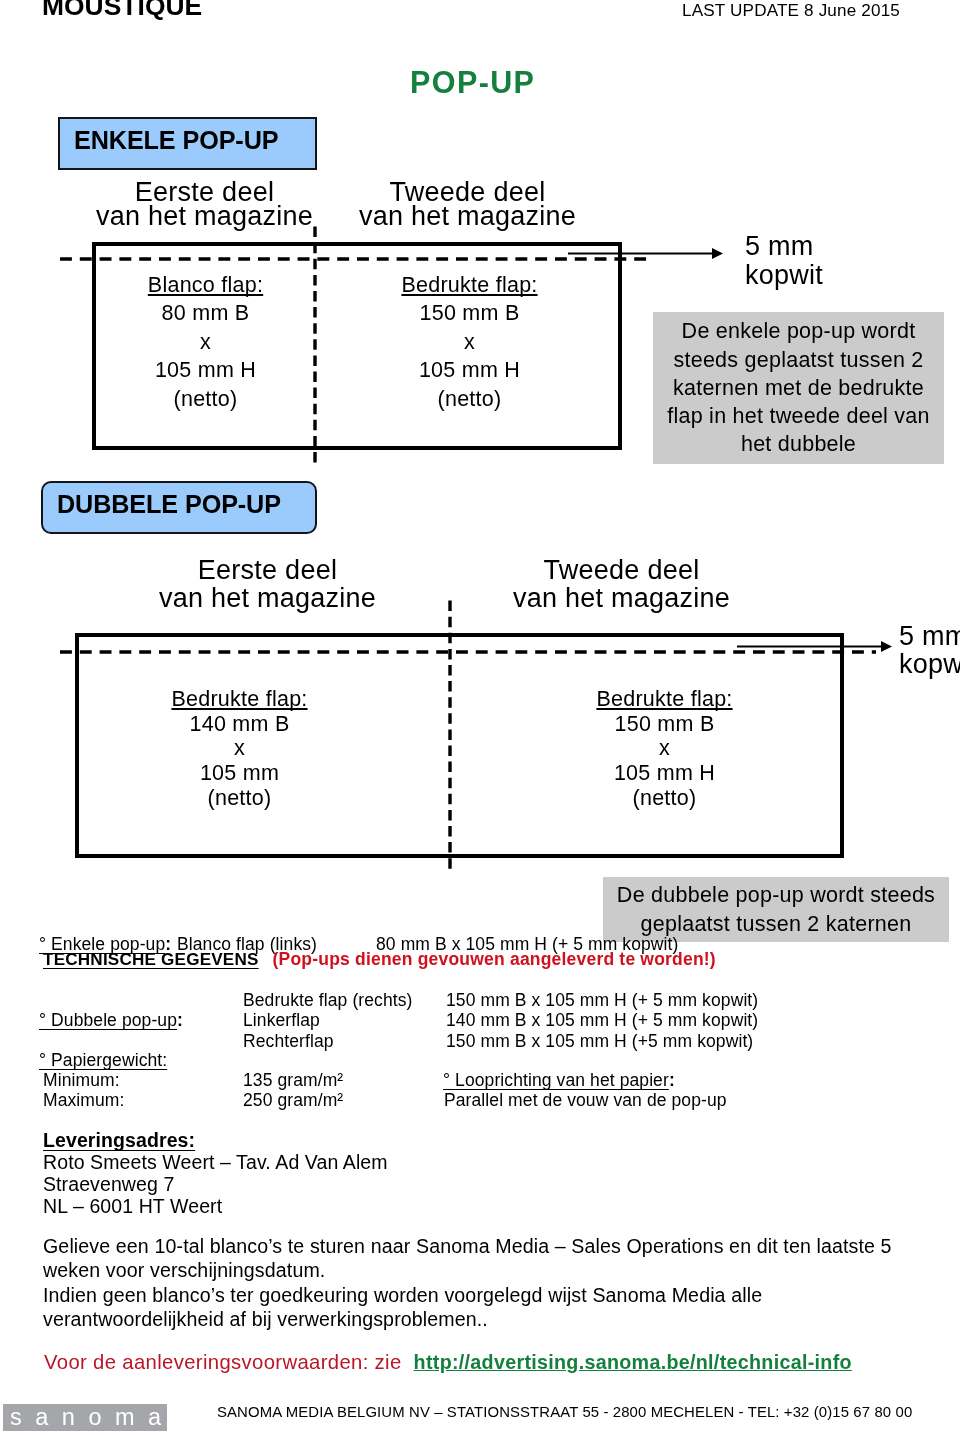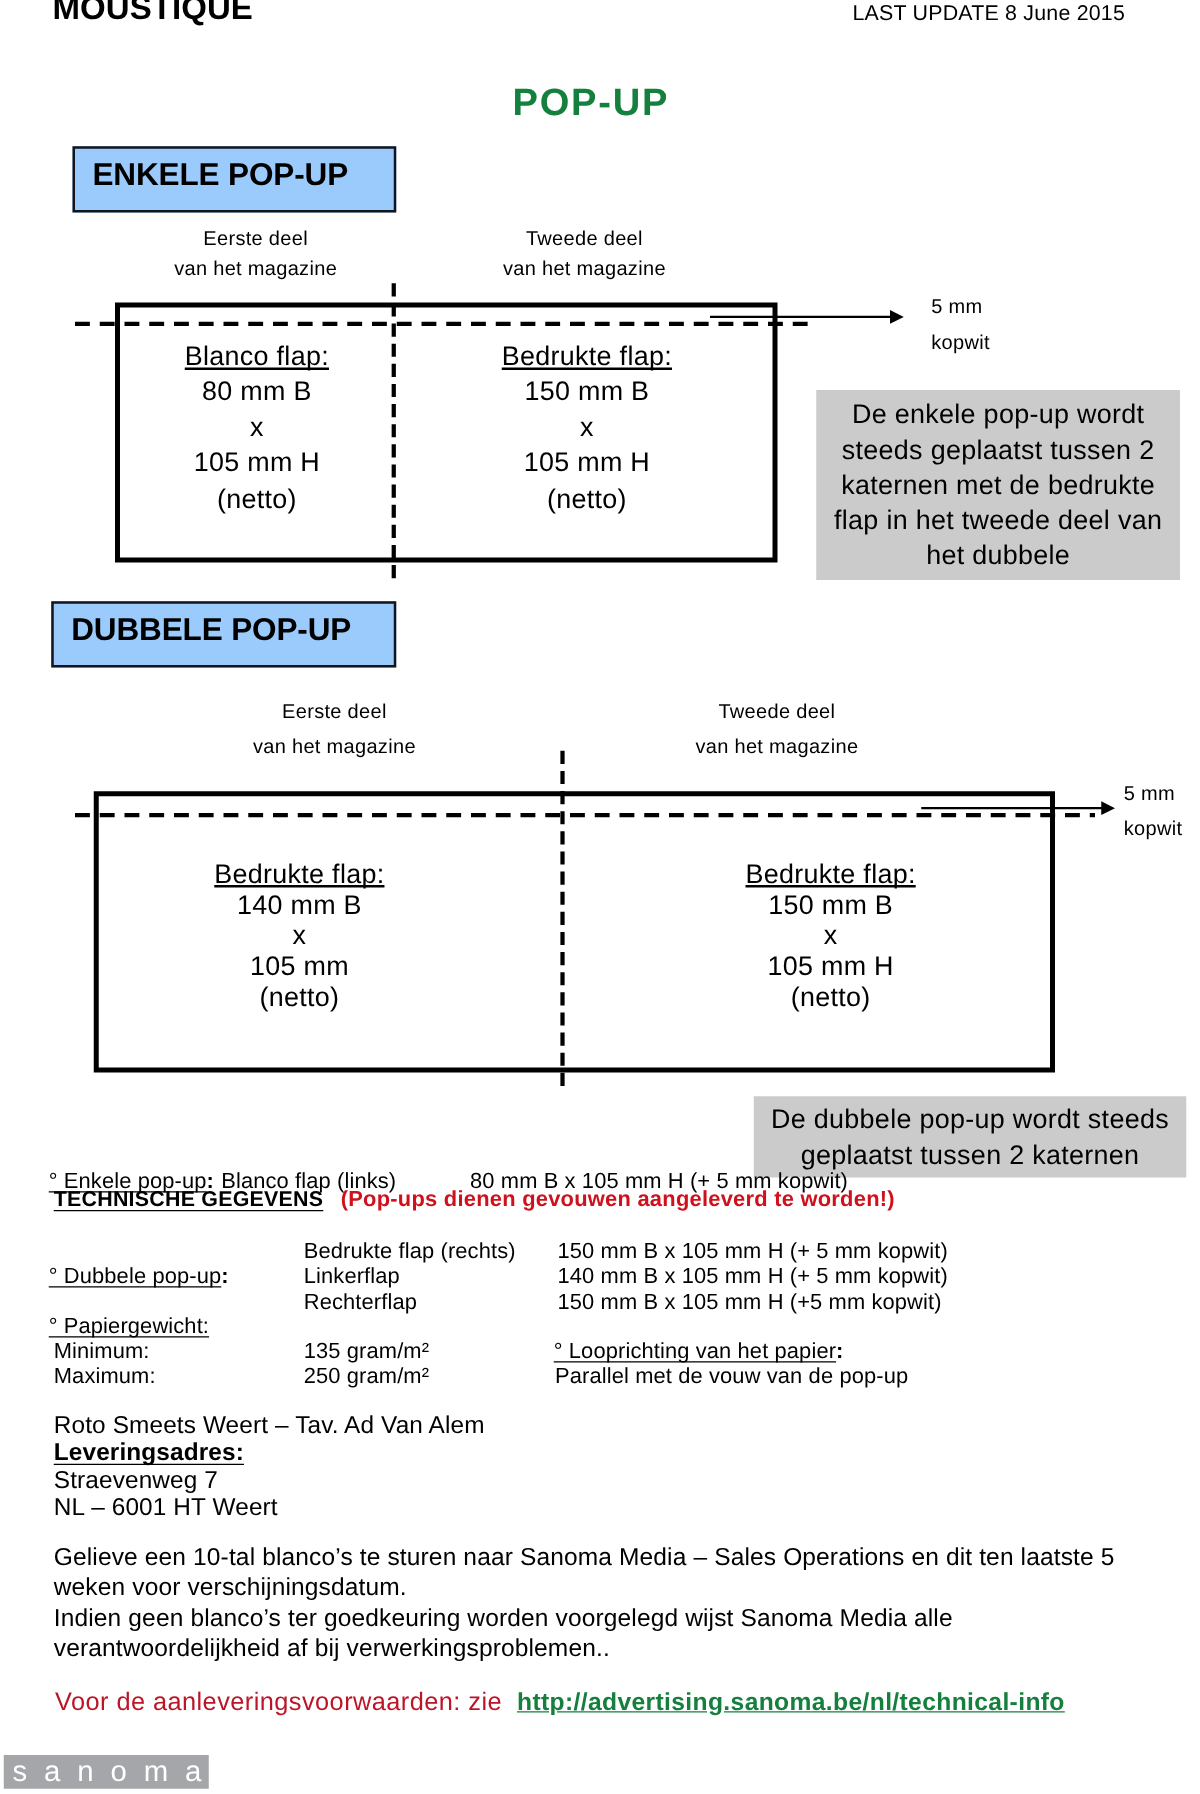--- a/index.html
+++ b/index.html
@@ -4,21 +4,21 @@
 <style>
 html,body{margin:0;padding:0;}
 body{-webkit-font-smoothing:antialiased;width:960px;height:1435px;background:#ffffff;font-family:"Liberation Sans",sans-serif;position:relative;overflow:hidden;color:#000;}
 .abs{position:absolute;}
 #doc{position:absolute;left:0;top:0;width:960px;height:1435px;}
 .hdr-title{left:42px;top:-9px;font-size:26.4px;font-weight:bold;letter-spacing:0.05px;}
 .hdr-date{left:682px;top:1px;font-size:17.1px;letter-spacing:0.17px;}
 .popup-title{left:0;top:65px;width:944px;text-align:center;font-size:30.5px;font-weight:bold;color:#15803d;letter-spacing:1.4px;text-indent:1.4px;}
 .bluebox{background:#9acbfc;border:2.5px solid #13151d;box-sizing:border-box;display:flex;align-items:center;}
 .bluebox span{font-size:25.2px;font-weight:bold;padding-left:14px;letter-spacing:-0.1px;position:relative;top:-3px;}
-.caption{font-size:16px;text-align:center;line-height:24.4px;letter-spacing:0.25px;}
+.caption{font-size:27px;text-align:center;line-height:24.4px;letter-spacing:0.25px;}
 .framebox{border:4px solid #000;box-sizing:border-box;}
 
 .flaptxt{font-size:21.5px;text-align:center;line-height:28.4px;letter-spacing:0.25px;}
 .flaptxt u{text-decoration:underline;text-decoration-skip-ink:none;text-underline-offset:1.5px;}
 .greybox{background:#cbcbcb;font-size:21.5px;text-align:center;line-height:28.3px;letter-spacing:0.25px;display:flex;align-items:center;justify-content:center;}
 .small{font-size:17.5px;line-height:21px;white-space:nowrap;letter-spacing:0.1px;}
 </style>
 </head>
 <body>
 
@@ -77,21 +77,21 @@
   <div class="abs greybox" style="left:653px;top:312px;width:291px;height:152px;">
     <div style="width:268px;">
       <div>De enkele pop-up wordt</div>
       <div>steeds geplaatst tussen 2</div>
       <div>katernen met de bedrukte</div>
       <div>flap in het tweede deel van</div>
       <div>het dubbele</div>
     </div>
   </div>
 
-  <div class="abs bluebox" style="left:41px;top:481px;width:276px;height:53px;">
+  <div class="abs bluebox" style="left:41px;top:481px;width:276px;height:53px;border-radius:10px;">
     <span>DUBBELE POP-UP</span>
   </div>
 
   <div class="abs caption" style="left:155px;top:556px;width:225px;line-height:28px;">
     <div>Eerste deel</div>
     <div>van het magazine</div>
   </div>
   <div class="abs caption" style="left:509px;top:556px;width:225px;line-height:28px;">
     <div>Tweede deel</div>
     <div>van het magazine</div>
@@ -171,34 +171,35 @@
       </div>
       <div class="abs" style="left:0;top:1089.6px;width:960px;height:21px;">
         <span class="abs" style="left:43px;top:0;">Maximum:</span>
         <span class="abs" style="left:243px;top:0;">250 gram/m²</span>
         <span class="abs" style="left:444px;top:0;">Parallel met de vouw van de pop-up</span>
       </div>
     </div>
   </div>
 
   <div class="abs" style="left:43px;top:1130px;width:500px;font-size:19.5px;line-height:21.9px;white-space:nowrap;letter-spacing:0.1px;">
+    <div style="font-weight:bold;text-decoration:underline;text-decoration-skip-ink:none;text-underline-offset:2.5px;">Leveringsadres:</div>
     <div>Roto Smeets Weert –  Tav. Ad Van Alem</div>
-    <div style="font-weight:bold;text-decoration:underline;text-decoration-skip-ink:none;text-underline-offset:2.5px;">Leveringsadres:</div>
     <div>Straevenweg 7</div>
     <div>NL – 6001 HT Weert</div>
   </div>
 
   <div class="abs" style="left:43px;top:1234px;width:900px;font-size:19.6px;line-height:24.3px;white-space:nowrap;letter-spacing:0.12px;">
     <div>Gelieve een 10-tal blanco’s te sturen naar Sanoma Media – Sales Operations en dit ten laatste 5</div>
     <div>weken voor verschijningsdatum.</div>
     <div>Indien geen blanco’s ter goedkeuring worden voorgelegd wijst Sanoma Media alle</div>
     <div>verantwoordelijkheid af bij verwerkingsproblemen..</div>
   </div>
 
   <div class="abs" style="left:44px;top:1352px;font-size:20.3px;white-space:nowrap;line-height:20px;letter-spacing:0.35px;">
     <span style="color:#bb1527;margin-right:6px;">Voor de aanleveringsvoorwaarden: zie </span><a style="color:#15803d;font-weight:bold;text-decoration:underline;text-underline-offset:1px;font-size:19.7px;letter-spacing:0.3px;">http://advertising.sanoma.be/nl/technical-info</a>
   </div>
 
   <div class="abs" style="left:3px;top:1404px;width:164px;height:27px;background:#a4a6a9;">
     <span style="color:#fff;font-size:23.5px;font-weight:300;letter-spacing:13.5px;display:block;text-align:left;padding-left:7px;line-height:27px;">sanoma</span>
   </div>
+  <div class="abs" style="left:217px;top:1403px;font-size:14.9px;white-space:nowrap;line-height:18px;letter-spacing:0.12px;">SANOMA MEDIA BELGIUM NV – STATIONSSTRAAT 55  - 2800 MECHELEN - TEL: +32 (0)15 67 80 00</div>
 
 </div>
 
 </body></html>

